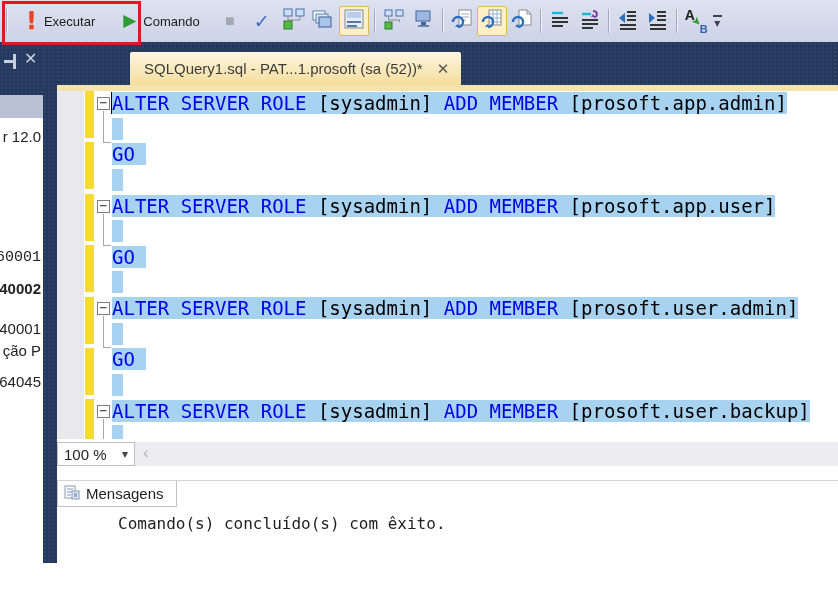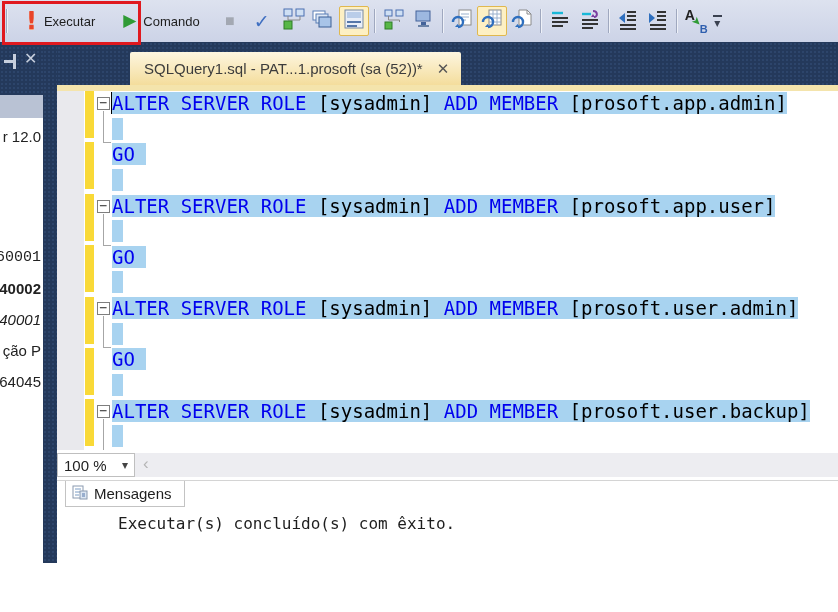--- a/index.html
+++ b/index.html
@@ -59,31 +59,31 @@
   .kw{color:#0000ee;}
   .pl{color:#000;}
   .sel{background:#a8d3f0;}
   .fold-box{position:absolute;left:0;top:6px;width:13px;height:13px;box-sizing:border-box;
     border:1px solid #7e7e7e;background:#fff;color:#333;
     font:13px/10px "DejaVu Sans Mono",monospace;text-align:center;z-index:2;}
   .fold-line{position:absolute;left:6px;top:20px;width:7px;height:31px;
     border-left:1px solid #a6a6a6;border-bottom:1px solid #a6a6a6;}
   .caret{position:absolute;left:54px;top:1px;width:2px;height:22px;background:#000;}
 
-  .zoom-row{position:absolute;left:0;top:408px;width:781px;height:30px;background:#fff;}
+  .zoom-row{position:absolute;left:0;top:397px;width:781px;height:30px;background:#fff;}
   .zoom-combo{position:absolute;left:0;top:3px;width:78px;height:24px;box-sizing:border-box;
     border:1px solid #bfbfbf;background:#fff;display:flex;align-items:center;
     justify-content:space-between;padding:0 6px;font-size:15px;color:#222;}
   .zoom-combo .dd{color:#444;font-size:12px;}
   .hscroll{position:absolute;left:78px;right:0;top:3px;height:24px;background:#ededf1;}
   .hscroll .left-arrow{position:absolute;left:8px;top:1px;color:#b5b5b5;font-size:17px;}
 
   .messages{position:absolute;left:0;top:438px;width:781px;height:83px;background:#fff;border-top:1px solid #d4d4d4;}
   .msg-tab{position:absolute;left:0;top:0;height:26px;display:flex;align-items:center;gap:6px;
-    padding:0 12px 0 6px;background:#fff;border:1px solid #c3c3c3;border-top:none;box-sizing:border-box;margin-left:8px;}
+    padding:0 12px 0 6px;background:#fff;border:1px solid #c3c3c3;border-top:none;box-sizing:border-box;}
   .msg-tab .lbl{font-size:15px;color:#1e1e1e;}
   .msg-text{position:absolute;left:61px;top:33px;font:16px/20px "DejaVu Sans Mono",monospace;color:#1e1e1e;white-space:pre;}
 </style>
 </head>
 <body>
 
 <div class="app">
 
   <div class="toolbar">
     <div class="annotation-box"></div>
@@ -261,21 +261,21 @@
     <span class="oe-pin">
       <span class="stem"></span>
       <span class="bar"></span>
     </span>
     <span class="oe-close">✕</span>
     <div class="oe-grayblock"></div>
     <div class="oe-white">
         <span class="oe-frag" style="top: 10px;">r 12.0</span>
         <span class="oe-frag" style="top: 131px; font-family: Liberation Mono, monospace;">60001</span>
         <span class="oe-frag" style="top: 162px; font-weight: bold;">40002</span>
-        <span class="oe-frag" style="top: 193px; font-style: italic;">40001</span>
+        <span class="oe-frag" style="top: 202px;">40001</span>
         <span class="oe-frag" style="top: 224px; text-align: right;">ção P</span>
         <span class="oe-frag" style="top: 255px;">64045</span>
       </div>
   </div>
   <div class="navy-bar navy"></div>
 
   <div class="doc">
     <div class="tabstrip navy">
       <div class="doc-tab">
         <span class="title">SQLQuery1.sql - PAT...1.prosoft (sa (52))*</span>
@@ -306,17 +306,17 @@
         <span>
           <svg width="16" height="16">
               <rect x="1" y="2" width="10" height="12" fill="#fff" stroke="#8a9ab0"></rect>
               <path d="M3 5h6M3 8h6M3 11h4" stroke="#7a9cc4"></path>
               <rect x="8" y="7" width="7" height="8" fill="#dce6f2" stroke="#8a9ab0"></rect>
               <path d="M10 10h3M10 12h3" stroke="#5577aa"></path>
             </svg>
         </span>
         <span class="lbl">Mensagens</span>
       </div>
-      <div class="msg-text">Executar(s) concluído(s) com êxito.</div>
+      <div class="msg-text">Comando(s) concluído(s) com êxito.</div>
     </div>
   </div>
 
 </div>
 
 </body></html>

